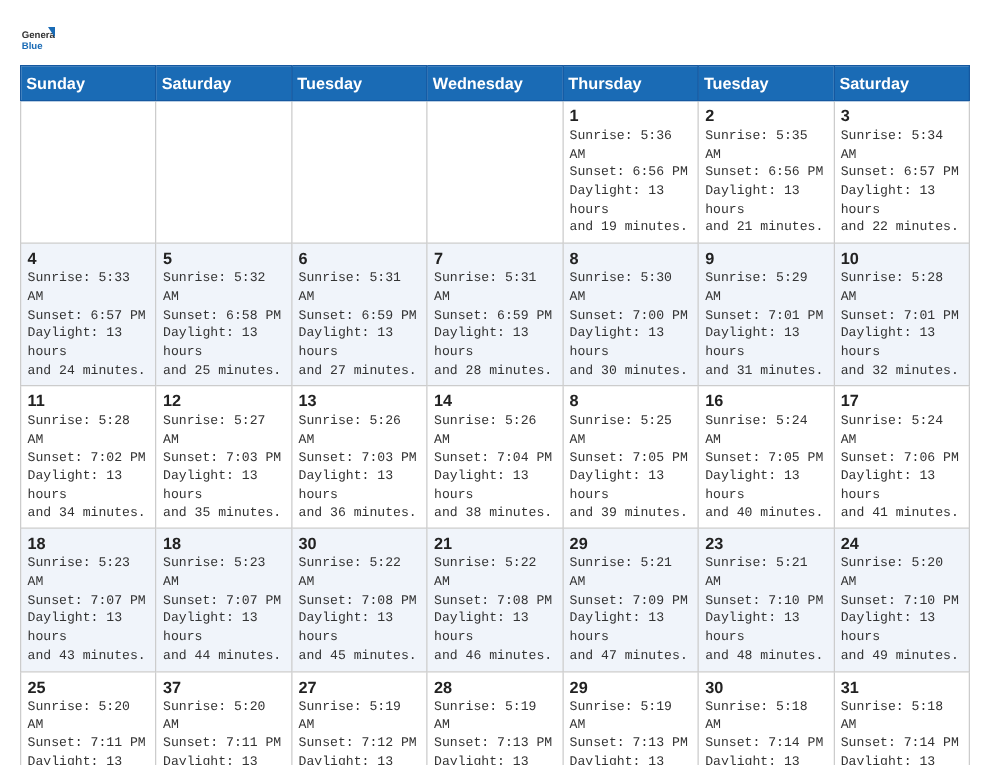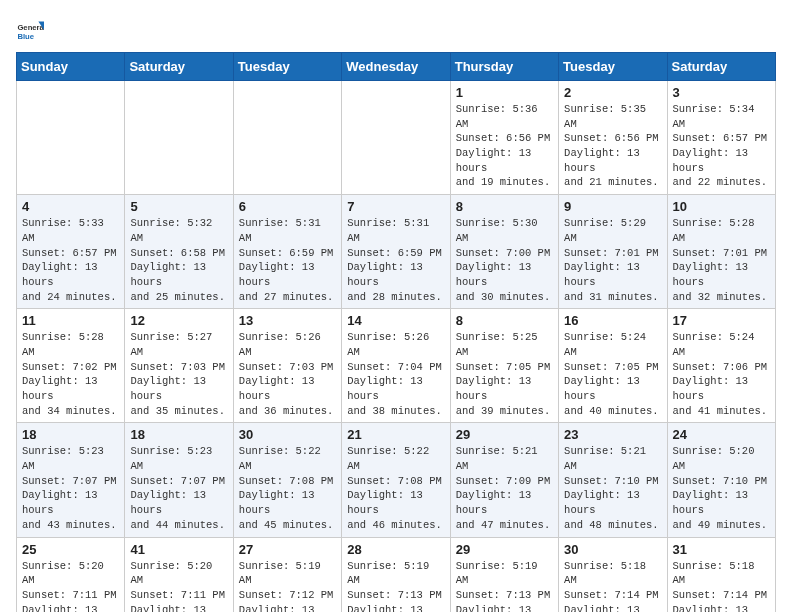--- a/index.html
+++ b/index.html
@@ -216,21 +216,21 @@
           <span class="day-number">24</span>
           <div class="day-info">Sunrise: 5:20 AM<br>Sunset: 7:10 PM<br>Daylight: 13 hours<br>and 49 minutes.</div>
         </td>
       </tr>
       <tr>
         <td>
           <span class="day-number">25</span>
           <div class="day-info">Sunrise: 5:20 AM<br>Sunset: 7:11 PM<br>Daylight: 13 hours<br>and 50 minutes.</div>
         </td>
         <td>
-          <span class="day-number">41</span>
+          <span class="day-number">37</span>
           <div class="day-info">Sunrise: 5:20 AM<br>Sunset: 7:11 PM<br>Daylight: 13 hours<br>and 51 minutes.</div>
         </td>
         <td>
           <span class="day-number">27</span>
           <div class="day-info">Sunrise: 5:19 AM<br>Sunset: 7:12 PM<br>Daylight: 13 hours<br>and 52 minutes.</div>
         </td>
         <td>
           <span class="day-number">28</span>
           <div class="day-info">Sunrise: 5:19 AM<br>Sunset: 7:13 PM<br>Daylight: 13 hours<br>and 53 minutes.</div>
         </td>

